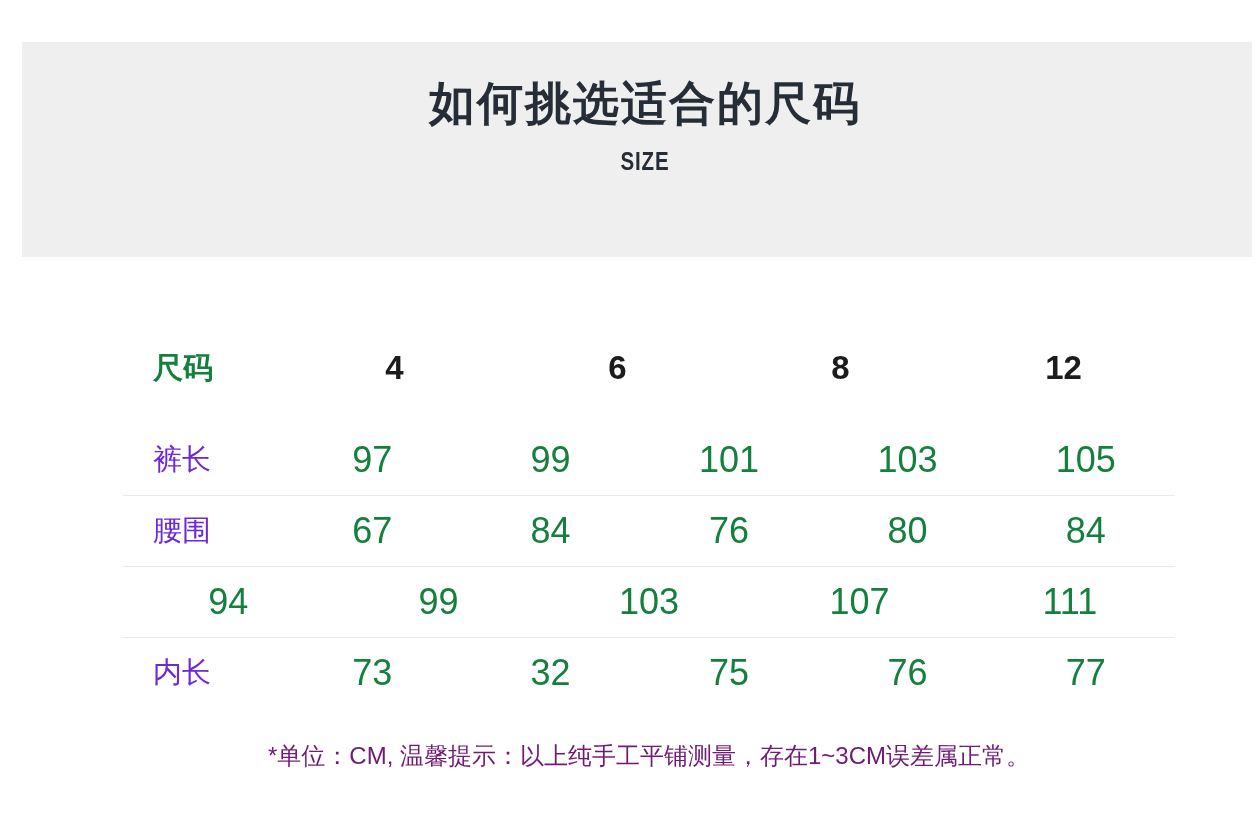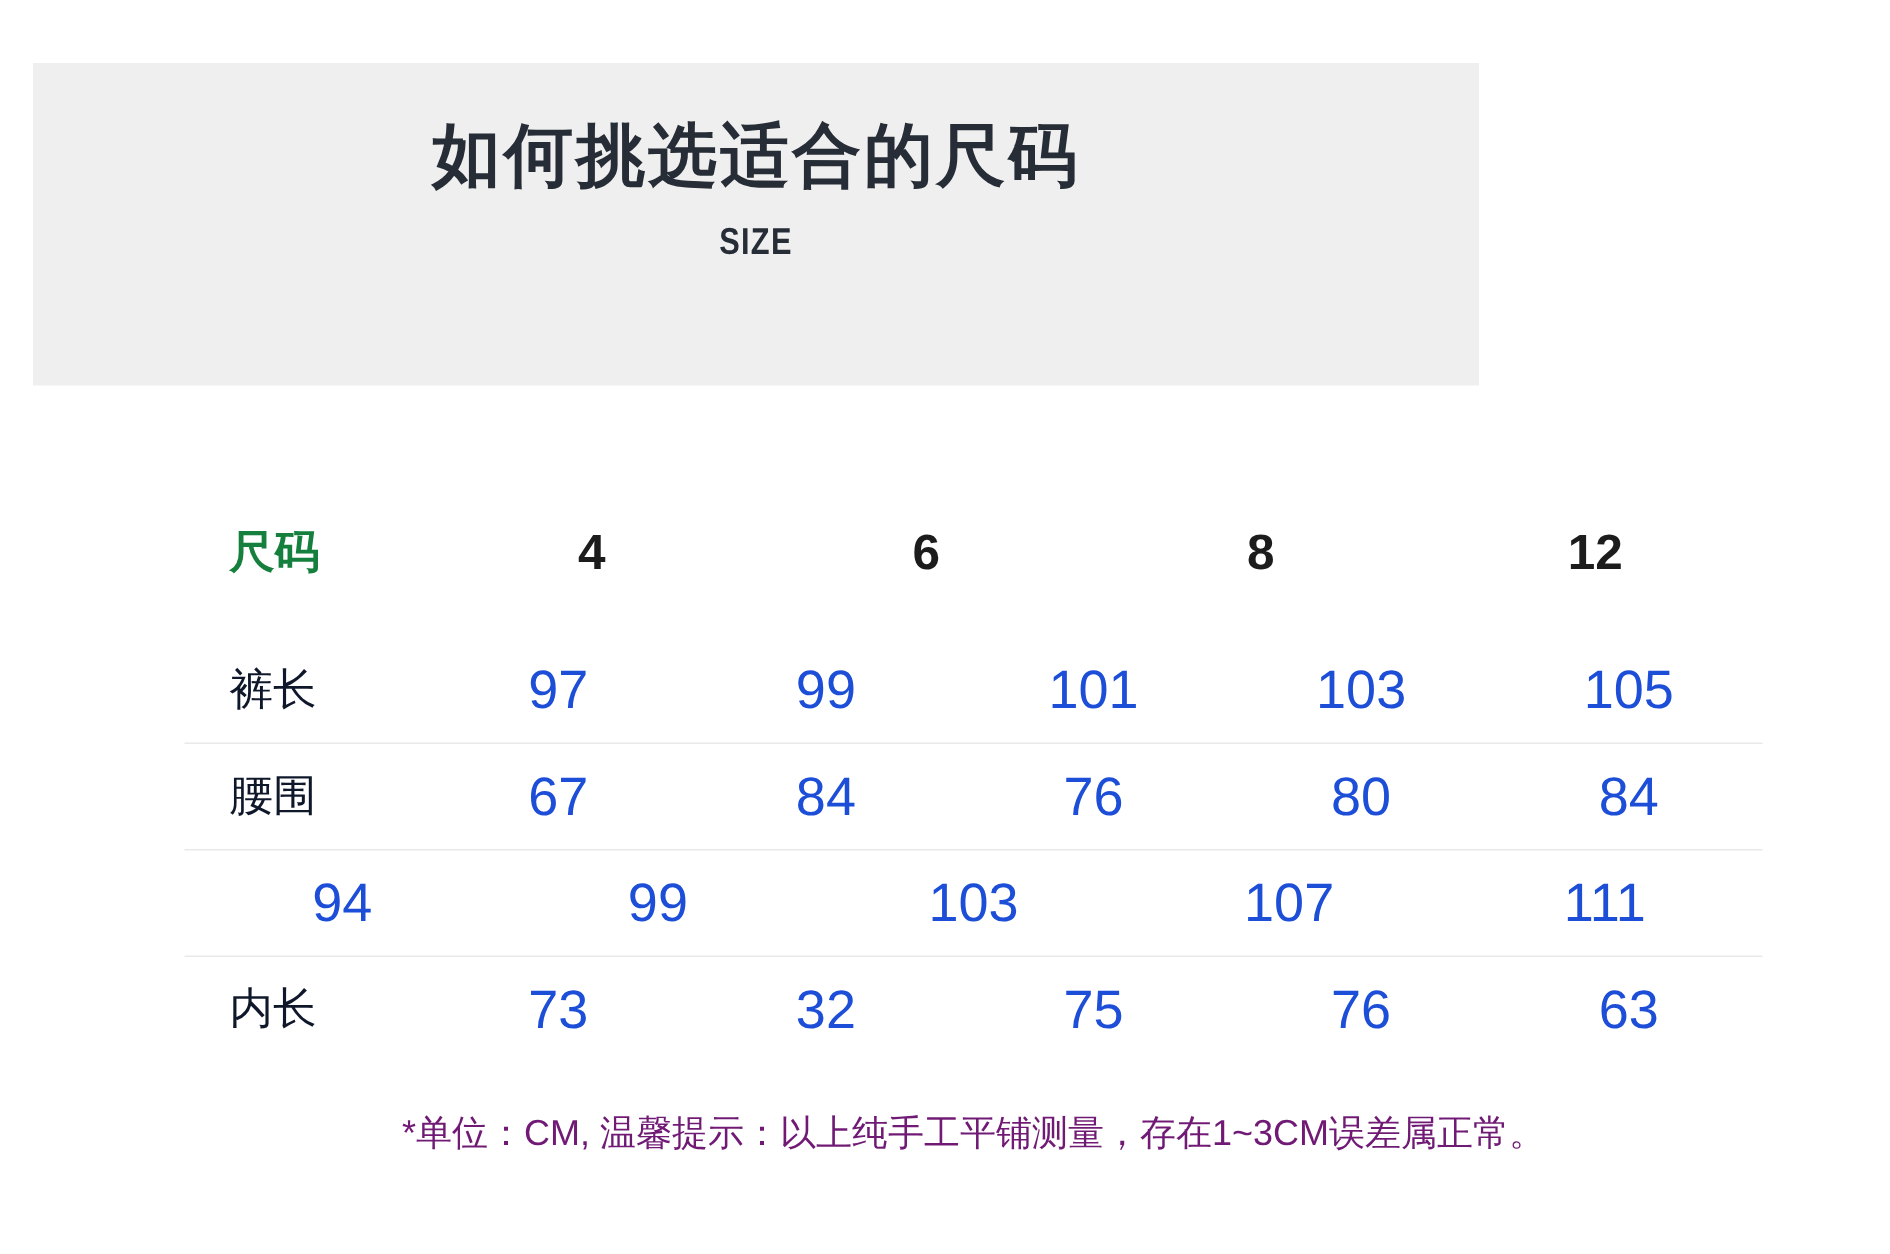--- a/index.html
+++ b/index.html
@@ -13,24 +13,25 @@
     width: 1260px;
     height: 836px;
     background: #ffffff;
     overflow: hidden;
   }
   
   .banner {
     position: absolute;
     left: 22px;
     top: 42px;
-    width: 964px;
+    width: 1214px;
     height: 215px;
     background: #efefef;
     text-align: center;
+    padding-left: 16px;
   }
   .banner-title {
     margin: 0;
     padding-top: 38px;
     font-size: 46px;
     line-height: 46px;
     font-weight: 900;
     letter-spacing: 2px;
     color: #272d36;
   }
@@ -77,25 +78,25 @@
     font-weight: 700;
     color: #15803d;
   }
   .trow.data {
     border-bottom: 1px solid #e9e9e9;
   }
   .trow.data:last-child { border-bottom: none; }
   .trow.data .cell {
     font-size: 36px;
     font-weight: 400;
-    color: #1d4ed8;
+    color: #15803d;
   }
   .trow.data .cell.label {
     font-size: 29px;
-    color: #0f172a;
+    color: #6d28d9;
   }
   
   .footnote {
     position: absolute;
     left: 123px;
     top: 740px;
     width: 1052px;
     text-align: center;
     font-size: 24px;
     line-height: 32px;
@@ -147,20 +148,20 @@
       <div class="cell">107</div>
       <div class="cell">111</div>
     </div>
 
     <div class="trow data">
       <div class="cell label">内长</div>
       <div class="cell">73</div>
       <div class="cell">32</div>
       <div class="cell">75</div>
       <div class="cell">76</div>
-      <div class="cell">63</div>
+      <div class="cell">77</div>
     </div>
 
   </div>
 
   <div class="footnote">*单位：CM, 温馨提示：以上纯手工平铺测量，存在1~3CM误差属正常。</div>
 
 </div>
 
 </body></html>

